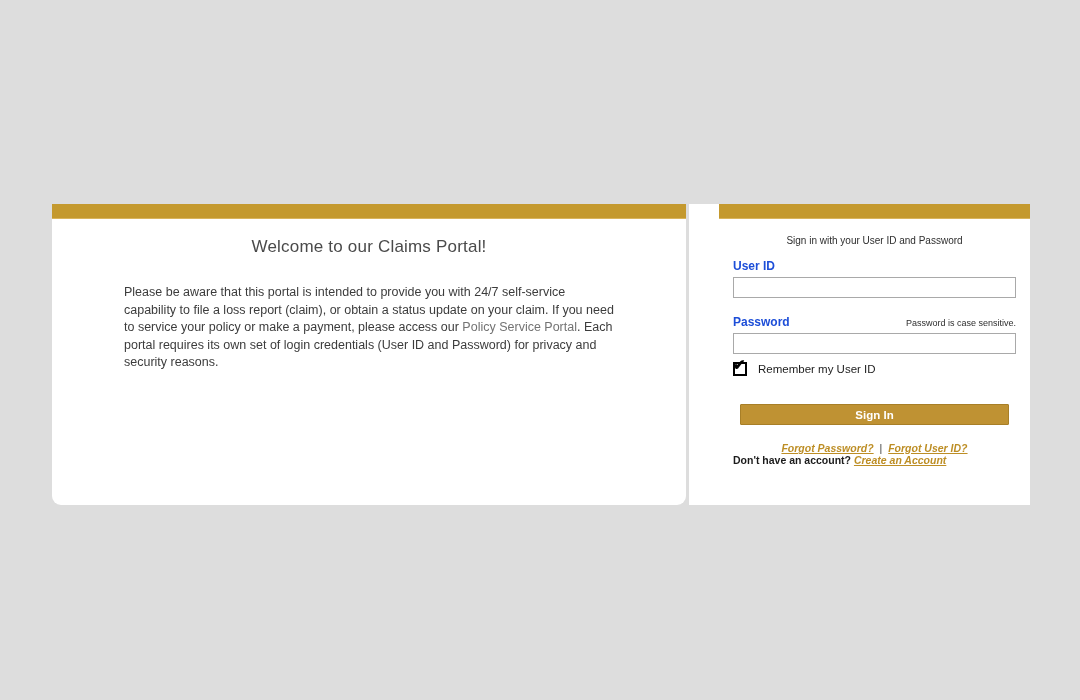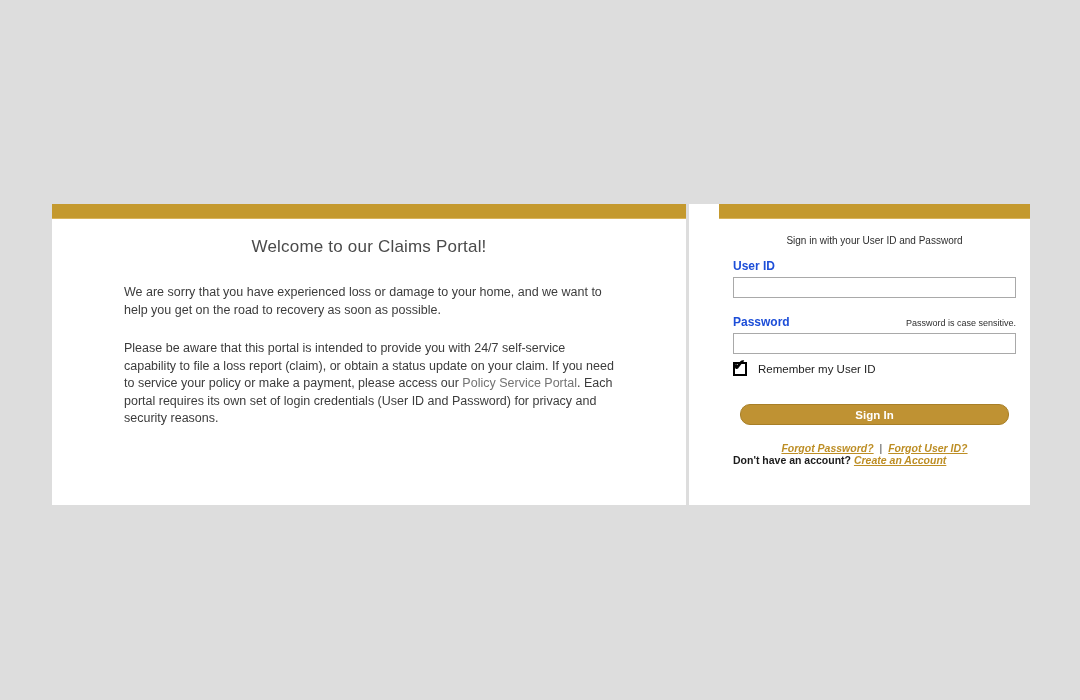--- a/index.html
+++ b/index.html
@@ -13,21 +13,21 @@
   .panels {
     position: absolute;
     left: 52px; top: 204px;
     width: 978px; height: 301px;
     display: flex;
   }
   .panel {
     background: #ffffff;
     position: relative;
   }
-  .panel-left { width: 634px; margin-right: 3px; }
+  .panel-left { width: 634px; margin-right: 3px; border-radius: 9px; }
   .panel-right { width: 341px; padding-left: 30px; }
   .gold-bar {
     height: 15px;
     background: #c4992e;
     border-bottom: 1px solid #d9b45c;
   }
   
   .welcome-heading {
     margin-top: 18px;
     text-align: center;
@@ -111,21 +111,21 @@
     color: #1c1c1c;
     margin-left: 11px;
   }
   .signin-button {
     display: block;
     margin: 28px auto 0 auto;
     width: 269px;
     height: 21px;
     background: #bf9233;
     border: 1px solid #a87f27;
-    border-radius: 10px;
+    border-radius: 1px;
     color: #ffffff;
     font-size: 11.5px;
     font-weight: bold;
     font-family: "Liberation Sans", sans-serif;
     cursor: pointer;
   }
   .forgot-row {
     margin-top: 17px;
     text-align: center;
     font-size: 10.5px;
@@ -146,21 +146,20 @@
 </style>
 </head>
 <body>
 
 <div class="panels">
 
   <div class="panel panel-left">
     <div class="gold-bar"></div>
     <div class="welcome-heading">Welcome to our Claims Portal!</div>
     <div class="paragraphs">
-      <p>We are sorry that you have experienced loss or damage to your home, and we want to help you get on the road to recovery as soon as possible.</p>
       <p><span>Please be aware that this portal is intended to provide you with 24/7 self-service capability to file a loss report (claim), or obtain a status update on your claim. If you need to service your policy or make a payment, please access our </span><a class="inline-link">Policy Service Portal</a><span>. Each portal requires its own set of login credentials (User ID and Password) for privacy and security reasons.</span></p>
     </div>
   </div>
 
   <div class="panel panel-right">
     <div class="gold-bar"></div>
     <div class="right-content">
 
       <div class="signin-heading">Sign in with your User ID and Password</div>
 

